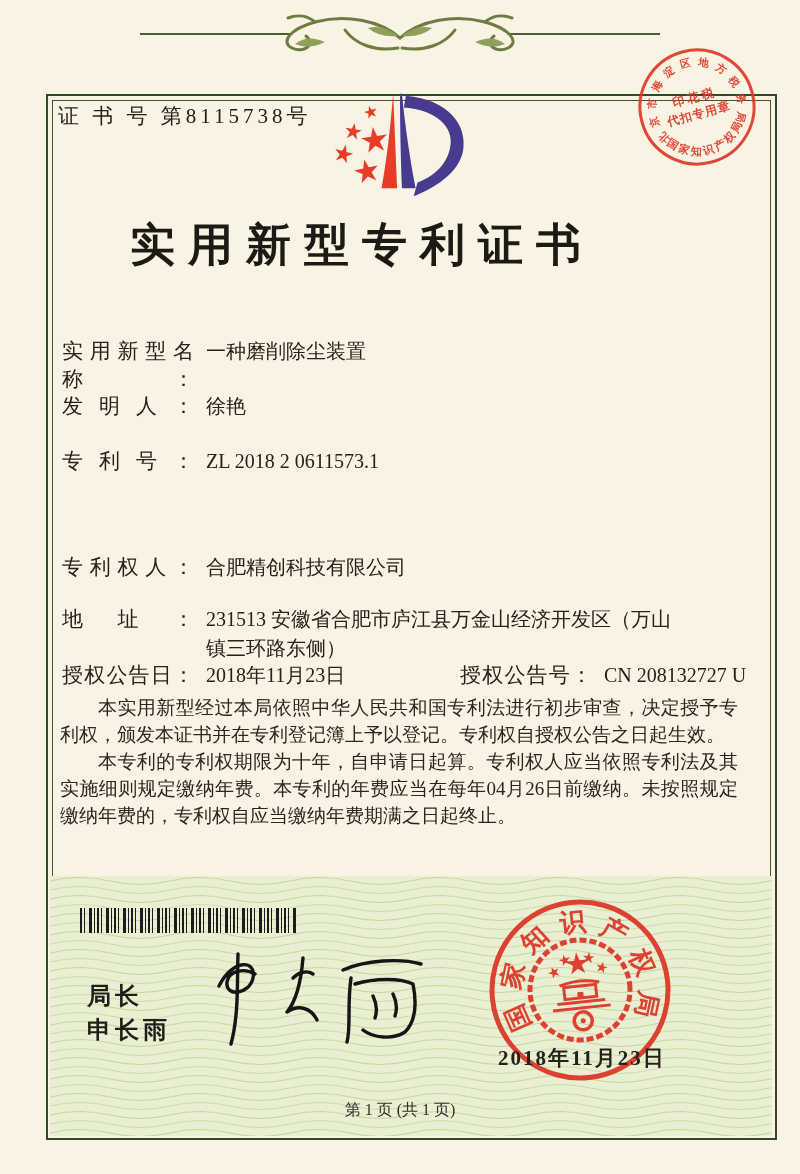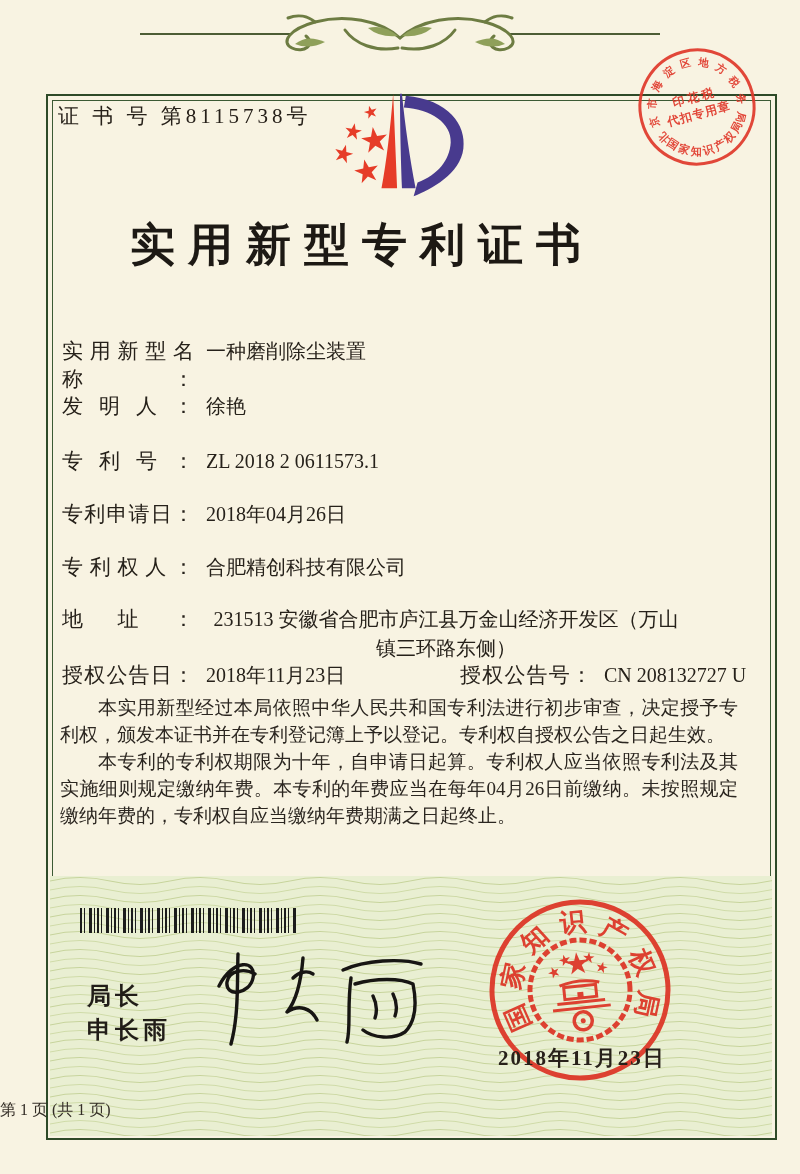--- a/index.html
+++ b/index.html
@@ -12,21 +12,21 @@
   
   #cert-no{left:58px;top:102px;font-size:21px;letter-spacing:4px;color:#262019;}
   
   #title{left:0;top:215px;width:724px;text-align:center;font-size:45px;font-weight:bold;
          letter-spacing:13px;color:#1d1914;}
   
   .frow{position:absolute;left:62px;display:flex;align-items:flex-start;}
   .flabel{display:inline-block;width:132px;text-align:justify;text-align-last:justify;
           font-size:21px;color:#26211a;flex:none;}
   .fvalue{margin-left:12px;font-size:20px;color:#26211a;line-height:1.45;}
-  .fvalue.wrap{width:480px;text-align:center;}
+  .fvalue.wrap{width:480px;}
   
   #legal{left:60px;top:694px;width:678px;font-size:19px;line-height:27px;text-align:justify;color:#2b2620;}
   #legal p{margin:0;text-indent:2em;}
   
   #band{left:50px;top:876px;width:722px;height:260px;}
   
   #barcode{left:80px;top:908px;width:216px;height:25px;
     background:repeating-linear-gradient(90deg,
       #1c1c1c 0 2px, transparent 2px 4px,
       #1c1c1c 4px 5px, transparent 5px 9px,
@@ -38,21 +38,21 @@
   #signer-title{top:980px;}
   #signer-name{top:1014px;}
   #signature-svg{left:205px;top:948px;}
   
   #seal-svg{left:485px;top:895px;}
   #seal-date{left:498px;top:1044px;font-size:21px;font-weight:600;letter-spacing:2px;color:#28211a;}
   #tax-stamp-svg{left:634px;top:44px;}
   #logo-svg{left:322px;top:80px;}
   #ornament-svg{left:140px;top:8px;}
   
-  #footer{left:0;top:1100px;width:800px;font-size:16px;color:#332d26;}
+  #footer{left:0;top:1100px;width:800px;text-align:center;font-size:16px;color:#332d26;}
   svg text{font-family:"Liberation Serif","DejaVu Serif",serif;}
 </style>
 </head>
 <body>
 
 <div id="page">
 
   <svg id="ornament-svg" class="abs" width="520" height="64" viewBox="0 0 520 64">
     <line x1="0" y1="26" x2="150" y2="26" stroke="#4d5d35" stroke-width="2"></line>
     <line x1="370" y1="26" x2="520" y2="26" stroke="#4d5d35" stroke-width="2"></line>
@@ -142,24 +142,20 @@
     <span class="fvalue">徐艳</span>
   </div>
   <div class="frow" style="top:337px">
     <span class="flabel">实用新型名称：</span>
     <span class="fvalue">一种磨削除尘装置</span>
   </div>
   <div class="frow" style="top:447px">
     <span class="flabel">专利号：</span>
     <span class="fvalue">ZL 2018 2 0611573.1</span>
   </div>
-  <div class="frow" style="top:500px">
-    <span class="flabel">专利申请日：</span>
-    <span class="fvalue">2018年04月26日</span>
-  </div>
   <div class="frow" style="top:553px">
     <span class="flabel">专利权人：</span>
     <span class="fvalue">合肥精创科技有限公司</span>
   </div>
   <div class="frow" style="top:605px">
     <span class="flabel">地址：</span>
     <span class="fvalue wrap">231513 安徽省合肥市庐江县万金山经济开发区（万山镇三环路东侧）</span>
   </div>
   <div class="frow" style="top:661px">
     <span class="flabel">授权公告日：</span>

